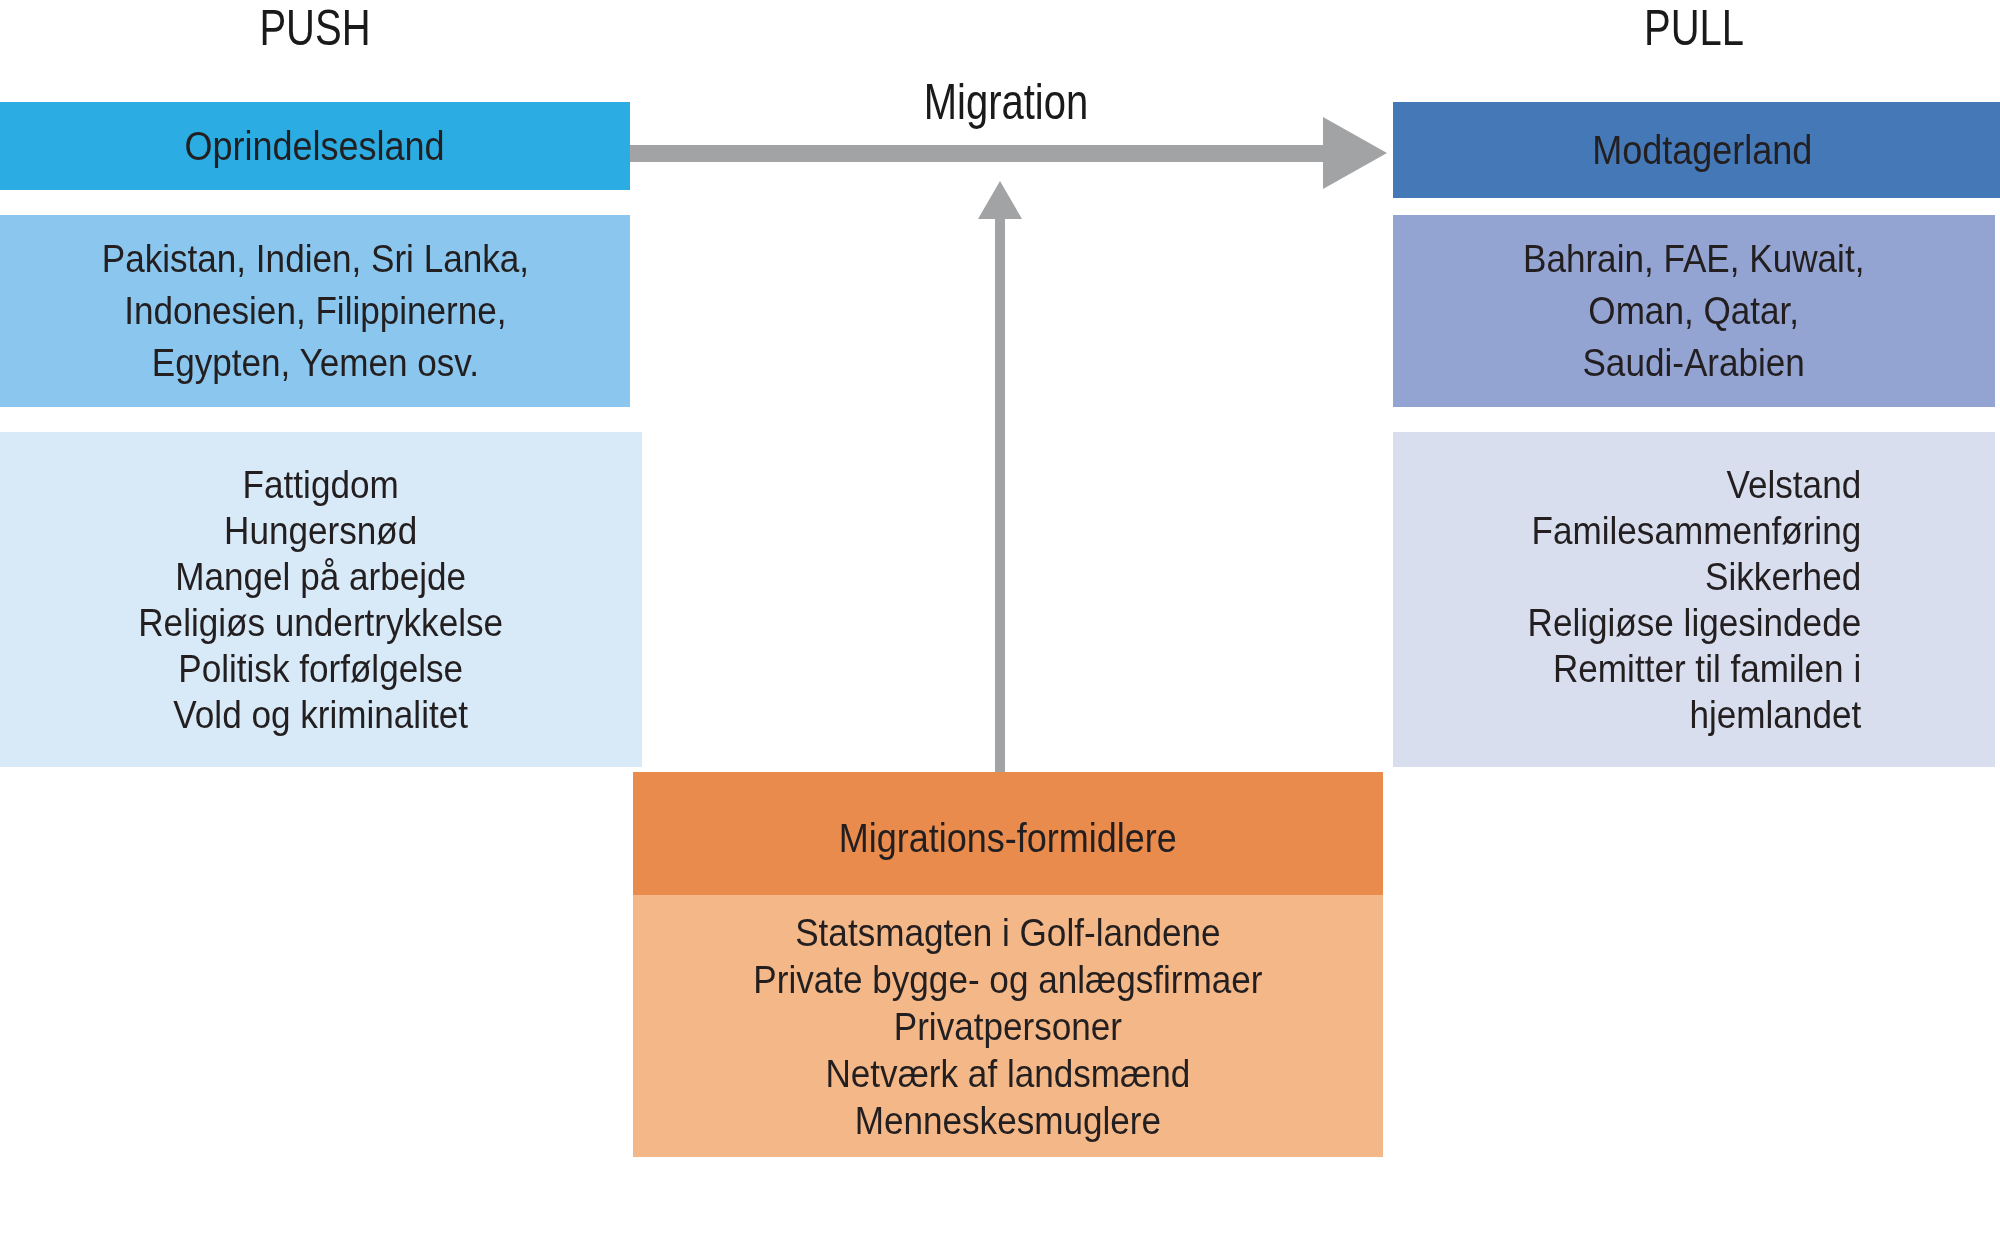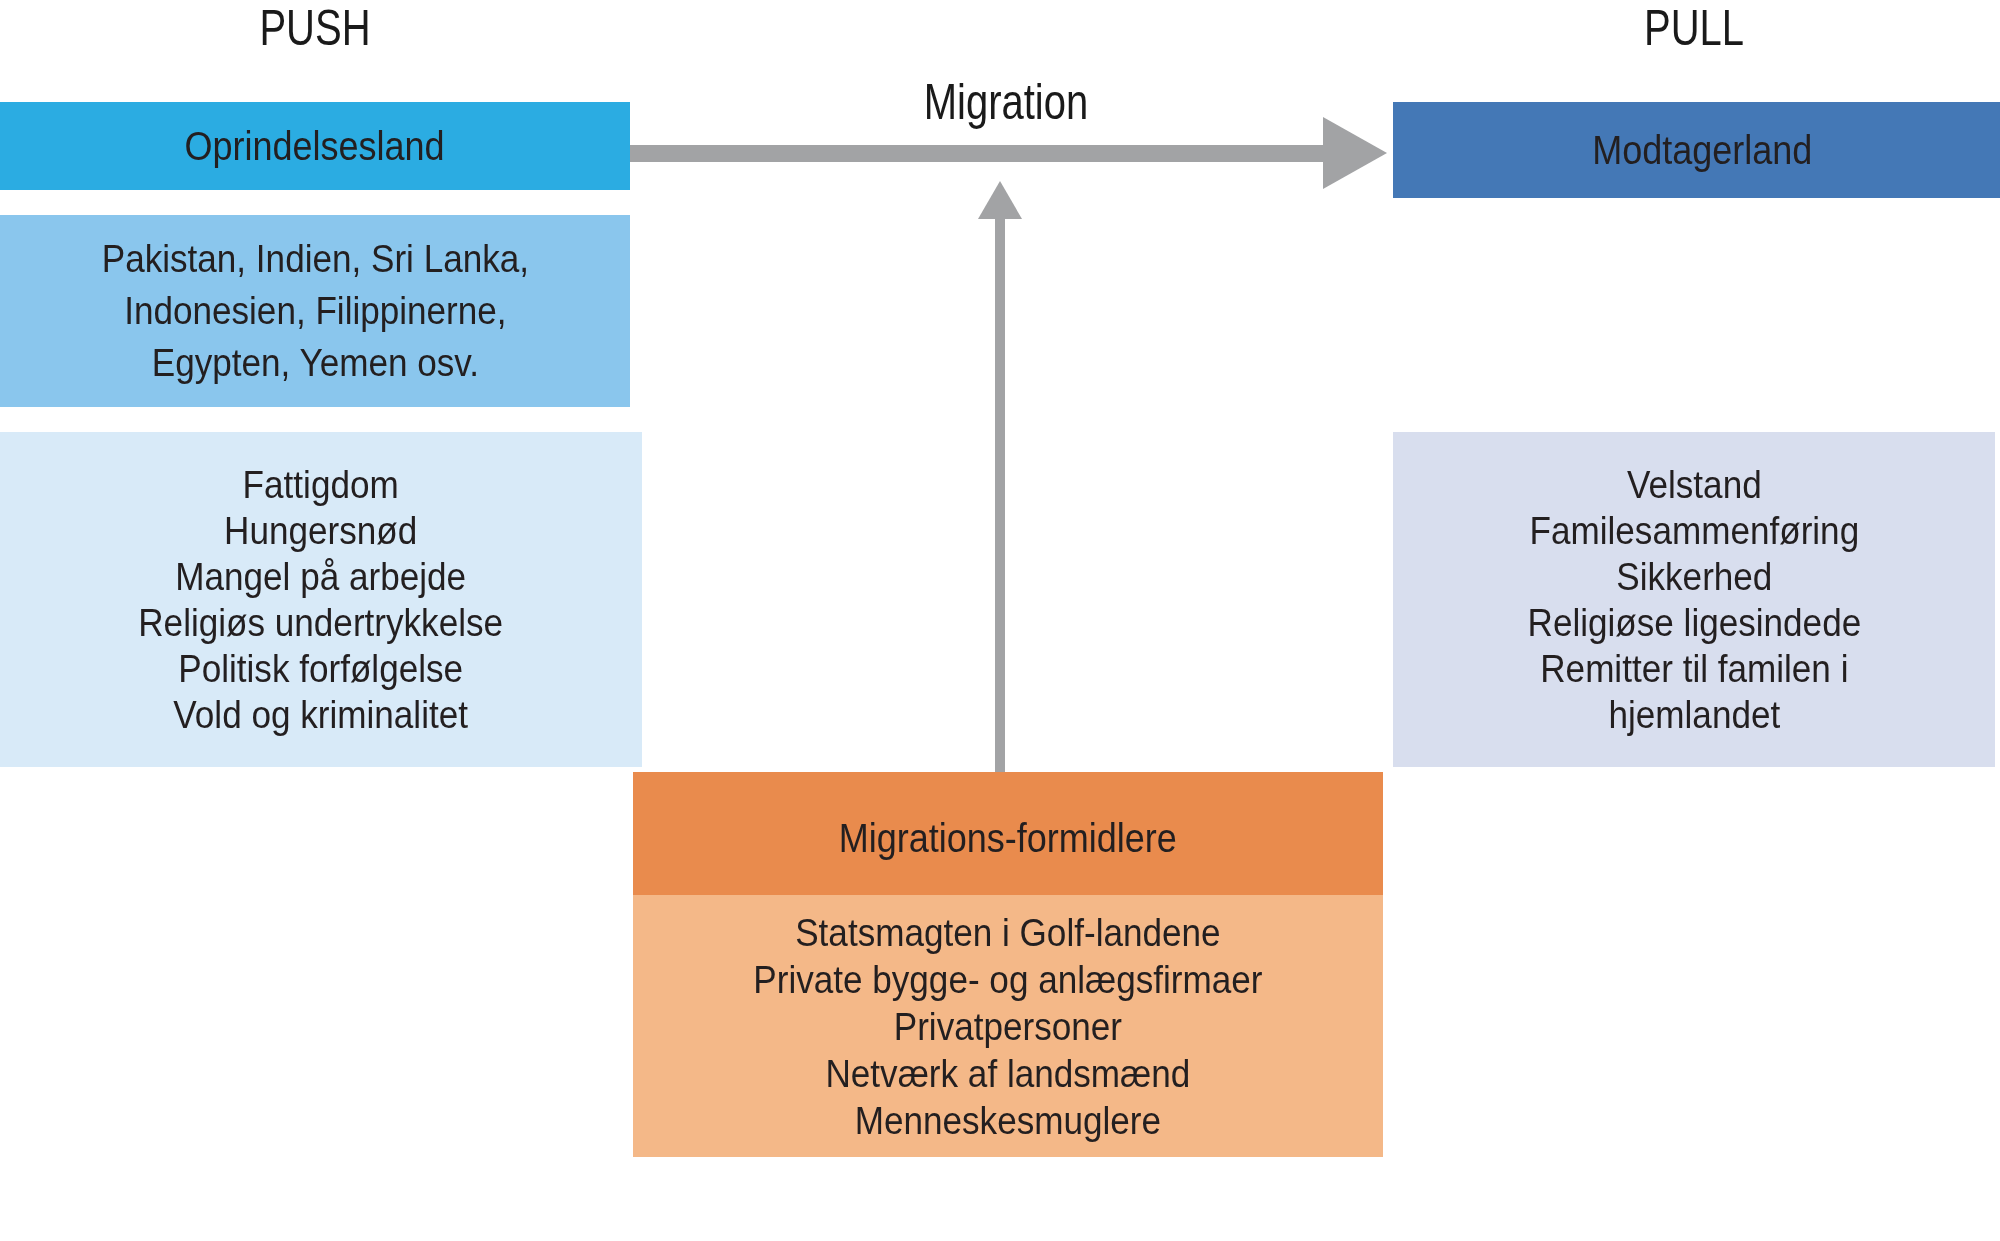--- a/index.html
+++ b/index.html
@@ -36,21 +36,21 @@
   .lh-46 .line { line-height: 46px; }
   .lh-47 .line { line-height: 47px; }
   .line { white-space: nowrap; }
 
   
   .fill-origin   { background: #2BACE2; }
   .fill-origin-2 { background: #8AC6ED; }
   .fill-origin-3 { background: #D8EAF8; }
   .fill-dest     { background: #4478B6; }
   .fill-dest-2   { background: #94A4D2; }
-  .fill-dest-3   { background: #D8DEEE; }
+  .fill-dest-3   { background: #D8DEEE; text-align: right; }
   .fill-broker   { background: #E98B4D; }
   .fill-broker-2 { background: #F4B888; }
 
   
   .arrow-gray { background: #A2A3A5; }
   .h-arrow-head {
     width: 0; height: 0;
     border-top: 36px solid transparent;
     border-bottom: 36px solid transparent;
     border-left: 64px solid #A2A3A5;
@@ -105,20 +105,27 @@
       <div class="line">Religiøs undertrykkelse</div>
       <div class="line">Politisk forfølgelse</div>
       <div class="line">Vold og kriminalitet</div>
     </div>
   </div>
 
   <div class="abs box fill-dest box-title" style="left:1393px; top:102px; width:602px; height:96px;padding-left:8px;">
     <div class="cond-body">Modtagerland</div>
   </div>
 
+  <div class="abs box fill-dest-2 lines lh-52" style="left:1393px; top:215px; width:602px; height:192px;">
+    <div class="cond-body">
+      <div class="line">Bahrain, FAE, Kuwait,</div>
+      <div class="line">Oman, Qatar,</div>
+      <div class="line">Saudi-Arabien</div>
+    </div>
+  </div>
 
   <div class="abs box fill-dest-3 lines lh-46" style="left:1393px; top:432px; width:602px; height:335px;">
     <div class="cond-body">
       <div class="line">Velstand</div>
       <div class="line">Familesammenføring</div>
       <div class="line">Sikkerhed</div>
       <div class="line">Religiøse ligesindede</div>
       <div class="line">Remitter til familen i</div>
       <div class="line">hjemlandet</div>
     </div>

